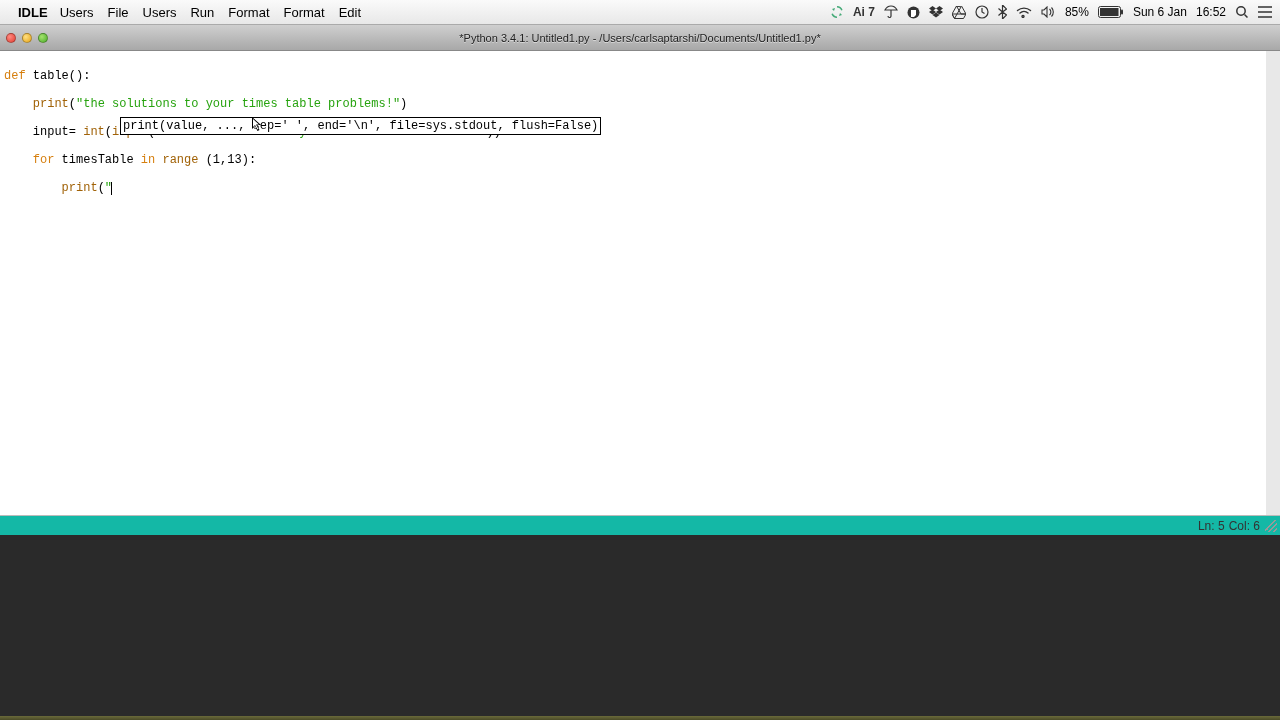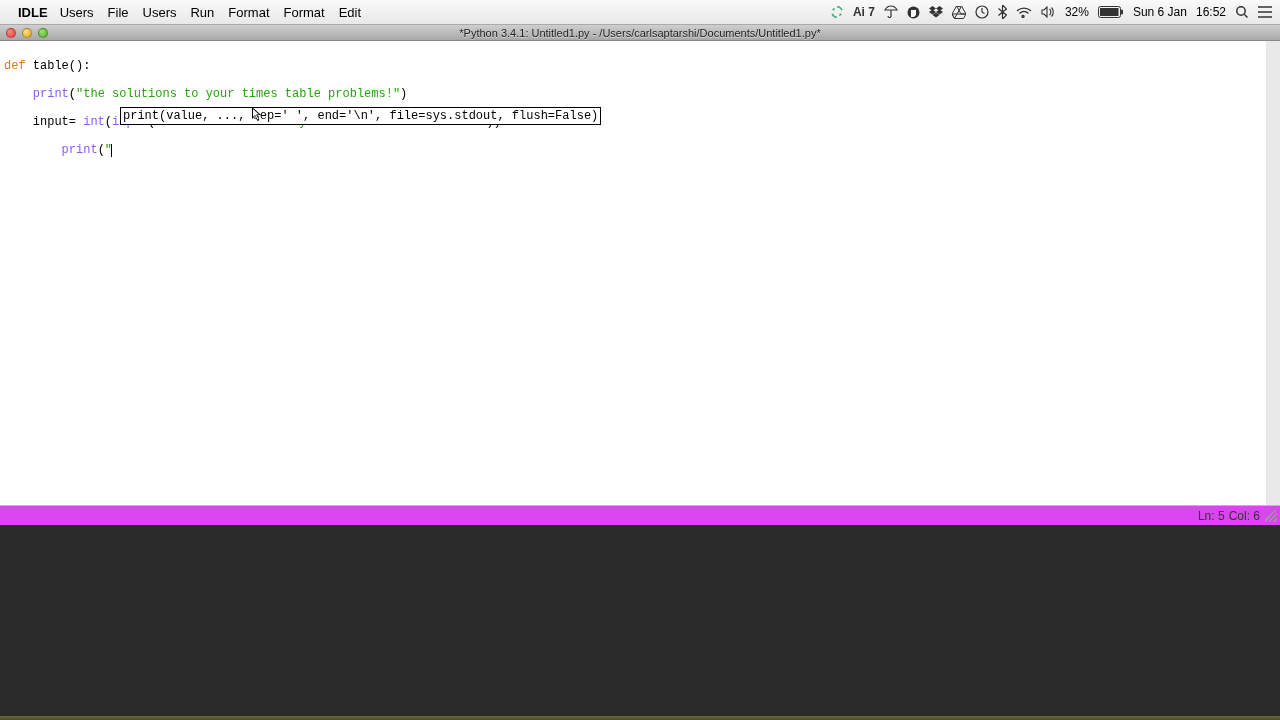--- a/index.html
+++ b/index.html
@@ -23,21 +23,21 @@
   color: #000;
 }
 .menubar .apple { margin-right: 10px; font-size: 14px; }
 .menubar .app-name { font-weight: bold; margin-right: 12px; }
 .menubar .menu-item { margin-right: 14px; cursor: default; }
 .menubar .spacer { flex: 1; }
 .menubar .status { display: flex; gap: 9px; font-size: 12px; }
 .menubar .status span { display: inline-flex; align-items: center; }
 .menubar .status svg { display: block; }
 .titlebar {
-  height: 16px;
+  height: 26px;
   background: linear-gradient(#cfcfcf, #a8a8a8);
   border-bottom: 1px solid #888;
   display: flex;
   align-items: center;
   font-size: 11px;
   color: #333;
   position: relative;
 }
 .traffic {
   display: flex;
@@ -64,21 +64,21 @@
   border-right: 14px solid #e8e8e8;
   padding: 4px 2px 2px 4px;
   position: relative;
   font-family: Monaco, "Courier New", monospace;
   font-size: 12px;
   line-height: 14px;
   white-space: pre;
 }
 .code-line { height: 14px; }
 .kw { color: #d67f0e; }
-.builtin { color: #8b5cf6; }
+.builtin { color: #a16207; }
 .str { color: #27a30f; }
 .plain { color: #000; }
 .caret {
   display: inline-block;
   width: 1px; height: 13px;
   background: #000;
   vertical-align: text-bottom;
   margin-left: -1px;
 }
 .calltip {
@@ -94,21 +94,21 @@
 }
 .cursor-arrow {
   position: absolute;
   top: 66px;
   left: 252px;
   width: 12px; height: 16px;
   pointer-events: none;
 }
 .statusbar {
   height: 20px;
-  background: #d946ef;
+  background: #14b8a6;
   border-top: 1px solid #bbb;
   display: flex;
   align-items: center;
   justify-content: flex-end;
   padding: 0 20px 0 6px;
   font-family: "Lucida Grande", sans-serif;
   font-size: 12px;
   color: #333;
   position: relative;
 }
@@ -183,21 +183,21 @@
     <span>
         <svg width="16" height="12" viewBox="0 0 16 12">
           <path d="M8 10.5a1 1 0 1 0 0 .001zM4 7a6 6 0 0 1 8 0M1.5 4.5a10 10 0 0 1 13 0" stroke="#333" stroke-width="1.4" fill="none" stroke-linecap="round"></path>
         </svg>
       </span>
     <span>
         <svg width="15" height="12" viewBox="0 0 15 12">
           <path d="M1 4h2l3-3v10l-3-3H1zM8.5 3a4 4 0 0 1 0 6M10.5 1.5a6.5 6.5 0 0 1 0 9" stroke="#333" stroke-width="1.1" fill="none"></path>
         </svg>
       </span>
-    <span>32%</span>
+    <span>85%</span>
     <span>
         <svg width="26" height="12" viewBox="0 0 26 12">
           <rect x="0.5" y="0.5" width="22" height="11" rx="2" fill="none" stroke="#333"></rect>
           <rect x="2" y="2" width="18.5" height="8" fill="#333"></rect>
           <rect x="23" y="3.5" width="2" height="5" rx="1" fill="#333"></rect>
         </svg>
       </span>
     <span>Sun 6 Jan</span>
     <span>16:52</span>
     <span>
@@ -220,20 +220,21 @@
     <div class="btn min"></div>
     <div class="btn zoom"></div>
   </div>
   <div class="title">*Python 3.4.1: Untitled1.py - /Users/carlsaptarshi/Documents/Untitled1.py*</div>
 </div>
 
 <div class="editor">
 <div class="code-line"><span class="kw">def</span><span class="plain"> table():</span></div>
 <div class="code-line"><span class="plain">    </span><span class="builtin">print</span><span class="plain">(</span><span class="str">"the solutions to your times table problems!"</span><span class="plain">)</span></div>
 <div class="code-line"><span class="plain">    input= </span><span class="builtin">int</span><span class="plain">(</span><span class="builtin">input</span><span class="plain">(</span><span class="str">"what is the number you would like to times? "</span><span class="plain">))</span></div>
+<div class="code-line"><span class="plain">    </span><span class="kw">for</span><span class="plain"> timesTable </span><span class="kw">in</span><span class="plain"> </span><span class="builtin">range</span><span class="plain"> (1,13):</span></div>
 <div class="code-line"><span class="plain">        </span><span class="builtin">print</span><span class="plain">(</span><span class="str">"</span><span class="caret"></span></div>
 
   <div class="calltip">print(value, ..., sep=' ', end='\n', file=sys.stdout, flush=False)</div>
 
   <svg class="cursor-arrow" viewBox="0 0 12 16">
     <path d="M0 0 L0 12 L3 9 L5.5 14 L7.5 13 L5 8 L9 8 Z" fill="#000"></path>
     <path d="M1 2 L1 10 L3 8 L5.5 12.5 L6.5 12 L4 7.5 L7 7.5 Z" fill="#fff"></path>
   </svg>
 </div>
 

